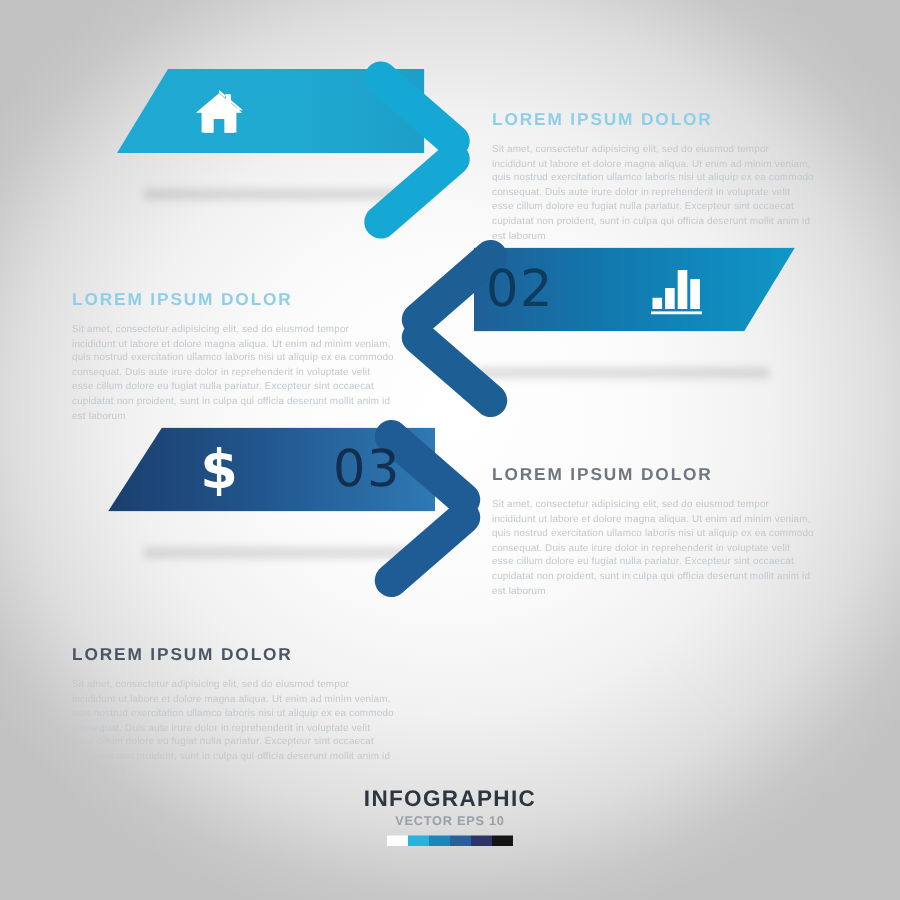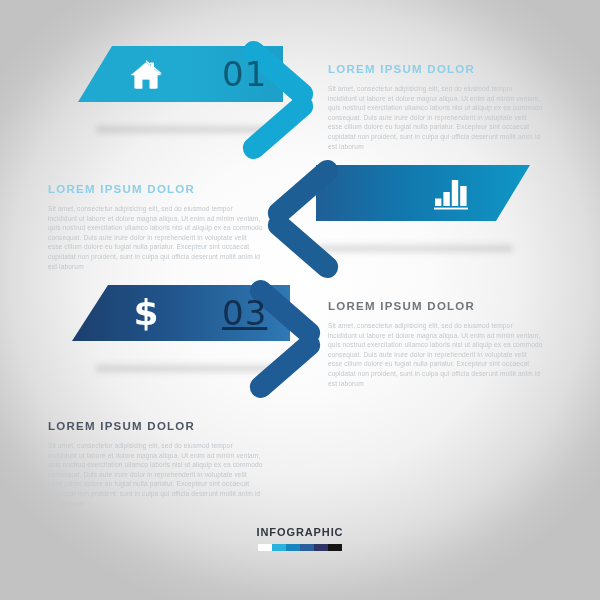--- a/index.html
+++ b/index.html
@@ -31,21 +31,21 @@
 
   
   .head{position:absolute;top:0;width:78px;height:108px;}
   .head i{
     position:absolute;display:block;border-radius:11px;
   }
 
   
   .txt{position:absolute;width:215px;}
   .txt h3{
-    margin:0 0 9px 0;
+    margin:11px 0 9px 0;
     font-size:11.5px;
     letter-spacing:1.25px;
     font-weight:700;
   }
   .txt p{
     margin:0;
     font-size:6.6px;
     line-height:9.6px;
     letter-spacing:.12px;
     color:#c3c8cc;
@@ -59,21 +59,21 @@
     font-family:"DejaVu Sans", sans-serif;
   }
 
   
   .ico{position:absolute;top:0;height:56px;display:flex;align-items:center;justify-content:center;}
   .ico svg{display:block;}
 
   
   #footer{position:absolute;left:0;top:526px;width:600px;text-align:center;}
   #footer .t1{
-    font-size:11px;font-weight:700;color:#2f3640;letter-spacing:.9px;line-height:13px;
+    font-size:15px;font-weight:700;color:#2f3640;letter-spacing:.9px;line-height:13px;
   }
   #footer .t2{
     font-size:8.5px;font-weight:700;color:#9aa0a6;letter-spacing:.5px;margin-top:3px;
   }
   #swatch{
     margin:5px auto 0 auto;width:84px;height:7px;
     display:flex;
   }
   #swatch span{flex:1;height:100%;display:block;}
 </style>
@@ -97,41 +97,41 @@
     </div>
 
     <div class="ico" style="left:120px;width:52px;">
       <svg width="34" height="31" viewBox="0 0 34 31" aria-hidden="true">
         <path d="M17 1 L33 14.5 L29.2 14.5 L29.2 13.2 L24.6 9.3 L24.6 3.6 L21.2 3.6 L21.2 6.4 L17 2.9 Z M17 4.6 L30 15.6 L30 15.6 L27 15.6 L27 29.5 L20.6 29.5 L20.6 20.2 L13.4 20.2 L13.4 29.5 L7 29.5 L7 15.6 L4 15.6 Z" fill="#ffffff"></path>
         <path d="M17 3.2 L32.4 16.2 L28.6 16.2 L28.6 29.4 L20.9 29.4 L20.9 20.4 L13.1 20.4 L13.1 29.4 L5.4 29.4 L5.4 16.2 L1.6 16.2 Z" fill="#ffffff"></path>
         <rect x="21.6" y="4.2" width="3.4" height="7.5" fill="#ffffff"></rect>
       </svg>
     </div>
 
-    <div class="num" style="left:222px;color:rgba(11,70,94,0.78);">01</div>
   </div>
 
   <div class="txt" style="left:328px;top:63px;">
     <h3 style="color:#8ecfe8;">LOREM IPSUM DOLOR</h3>
     <p>Sit amet, consectetur adipisicing elit, sed do eiusmod tempor incididunt ut labore et dolore magna aliqua. Ut enim ad minim veniam, quis nostrud exercitation ullamco laboris nisi ut aliquip ex ea commodo consequat. Duis aute irure dolor in reprehenderit in voluptate velit esse cillum dolore eu fugiat nulla pariatur. Excepteur sint occaecat cupidatat non proident, sunt in culpa qui officia deserunt mollit anim id est laborum</p>
   </div>
 
   <div class="row" style="top:165px;">
     <div class="shadow-soft" style="left:318px;top:80px;width:195px;height:7px;"></div>
 
     <div class="ribbon" style="left:316px;width:214px;">
       <div class="body" style="background:linear-gradient(90deg,#1f5f96 0%,#1277ad 40%,#0f97c6 100%);
                   clip-path:polygon(0 0, 214px 0, 180px 56px, 0 56px);"></div>
     </div>
 
     <div class="head" style="left:264px;">
       <i style="left:-4px;top:16px;width:86px;height:22px;background:#1d5f95;transform:rotate(-41deg);transform-origin:50% 50%;"></i>
       <i style="left:-4px;top:70px;width:86px;height:22px;background:#1d5f95;transform:rotate(41deg);transform-origin:50% 50%;"></i>
     </div>
 
+    <div class="num" style="left:324px;color:rgba(10,48,75,0.80);">02</div>
 
     <div class="ico" style="left:425px;width:52px;">
       <svg width="36" height="34" viewBox="0 0 36 34" aria-hidden="true">
         <rect x="2" y="22.5" width="6.4" height="7.5" fill="#ffffff"></rect>
         <rect x="10.4" y="16" width="6.4" height="14" fill="#ffffff"></rect>
         <rect x="18.8" y="4" width="6.4" height="26" fill="#ffffff"></rect>
         <rect x="27.2" y="10" width="6.4" height="20" fill="#ffffff"></rect>
         <rect x="1" y="31.6" width="34" height="1.9" fill="#ffffff"></rect>
       </svg>
     </div>
@@ -154,36 +154,37 @@
       <i style="left:-2px;top:16px;width:86px;height:22px;background:#1f5c95;transform:rotate(41deg);transform-origin:50% 50%;"></i>
       <i style="left:-2px;top:70px;width:86px;height:22px;background:#1f5c95;transform:rotate(-41deg);transform-origin:50% 50%;"></i>
     </div>
 
     <div class="ico" style="left:120px;width:52px;">
       <svg width="26" height="40" viewBox="0 0 26 40" aria-hidden="true">
         <text x="13" y="32" text-anchor="middle" font-family="DejaVu Sans, sans-serif" font-size="36" font-weight="700" fill="#ffffff">$</text>
       </svg>
     </div>
 
-    <div class="num" style="left:222px;color:rgba(12,33,60,0.80);text-decoration:underline;">03</div>
+    <div class="num" style="left:222px;color:rgba(12,33,60,0.80);">03</div>
   </div>
 
   <div class="txt" style="left:328px;top:300px;">
     <h3 style="color:#6f767c;">LOREM IPSUM DOLOR</h3>
     <p>Sit amet, consectetur adipisicing elit, sed do eiusmod tempor incididunt ut labore et dolore magna aliqua. Ut enim ad minim veniam, quis nostrud exercitation ullamco laboris nisi ut aliquip ex ea commodo consequat. Duis aute irure dolor in reprehenderit in voluptate velit esse cillum dolore eu fugiat nulla pariatur. Excepteur sint occaecat cupidatat non proident, sunt in culpa qui officia deserunt mollit anim id est laborum</p>
   </div>
 
 
   <div class="txt" style="left:48px;top:420px;">
     <h3 style="color:#4d5565;">LOREM IPSUM DOLOR</h3>
     <p>Sit amet, consectetur adipisicing elit, sed do eiusmod tempor incididunt ut labore et dolore magna aliqua. Ut enim ad minim veniam, quis nostrud exercitation ullamco laboris nisi ut aliquip ex ea commodo consequat. Duis aute irure dolor in reprehenderit in voluptate velit esse cillum dolore eu fugiat nulla pariatur. Excepteur sint occaecat cupidatat non proident, sunt in culpa qui officia deserunt mollit anim id est laborum</p>
   </div>
 
   <div id="footer">
     <div class="t1">INFOGRAPHIC</div>
+    <div class="t2">VECTOR EPS 10</div>
     <div id="swatch">
         <span style="background: rgb(255, 255, 255);"></span>
         <span style="background: rgb(41, 178, 221);"></span>
         <span style="background: rgb(26, 134, 192);"></span>
         <span style="background: rgb(43, 95, 156);"></span>
         <span style="background: rgb(46, 53, 102);"></span>
         <span style="background: rgb(21, 21, 21);"></span>
       </div>
   </div>
 

